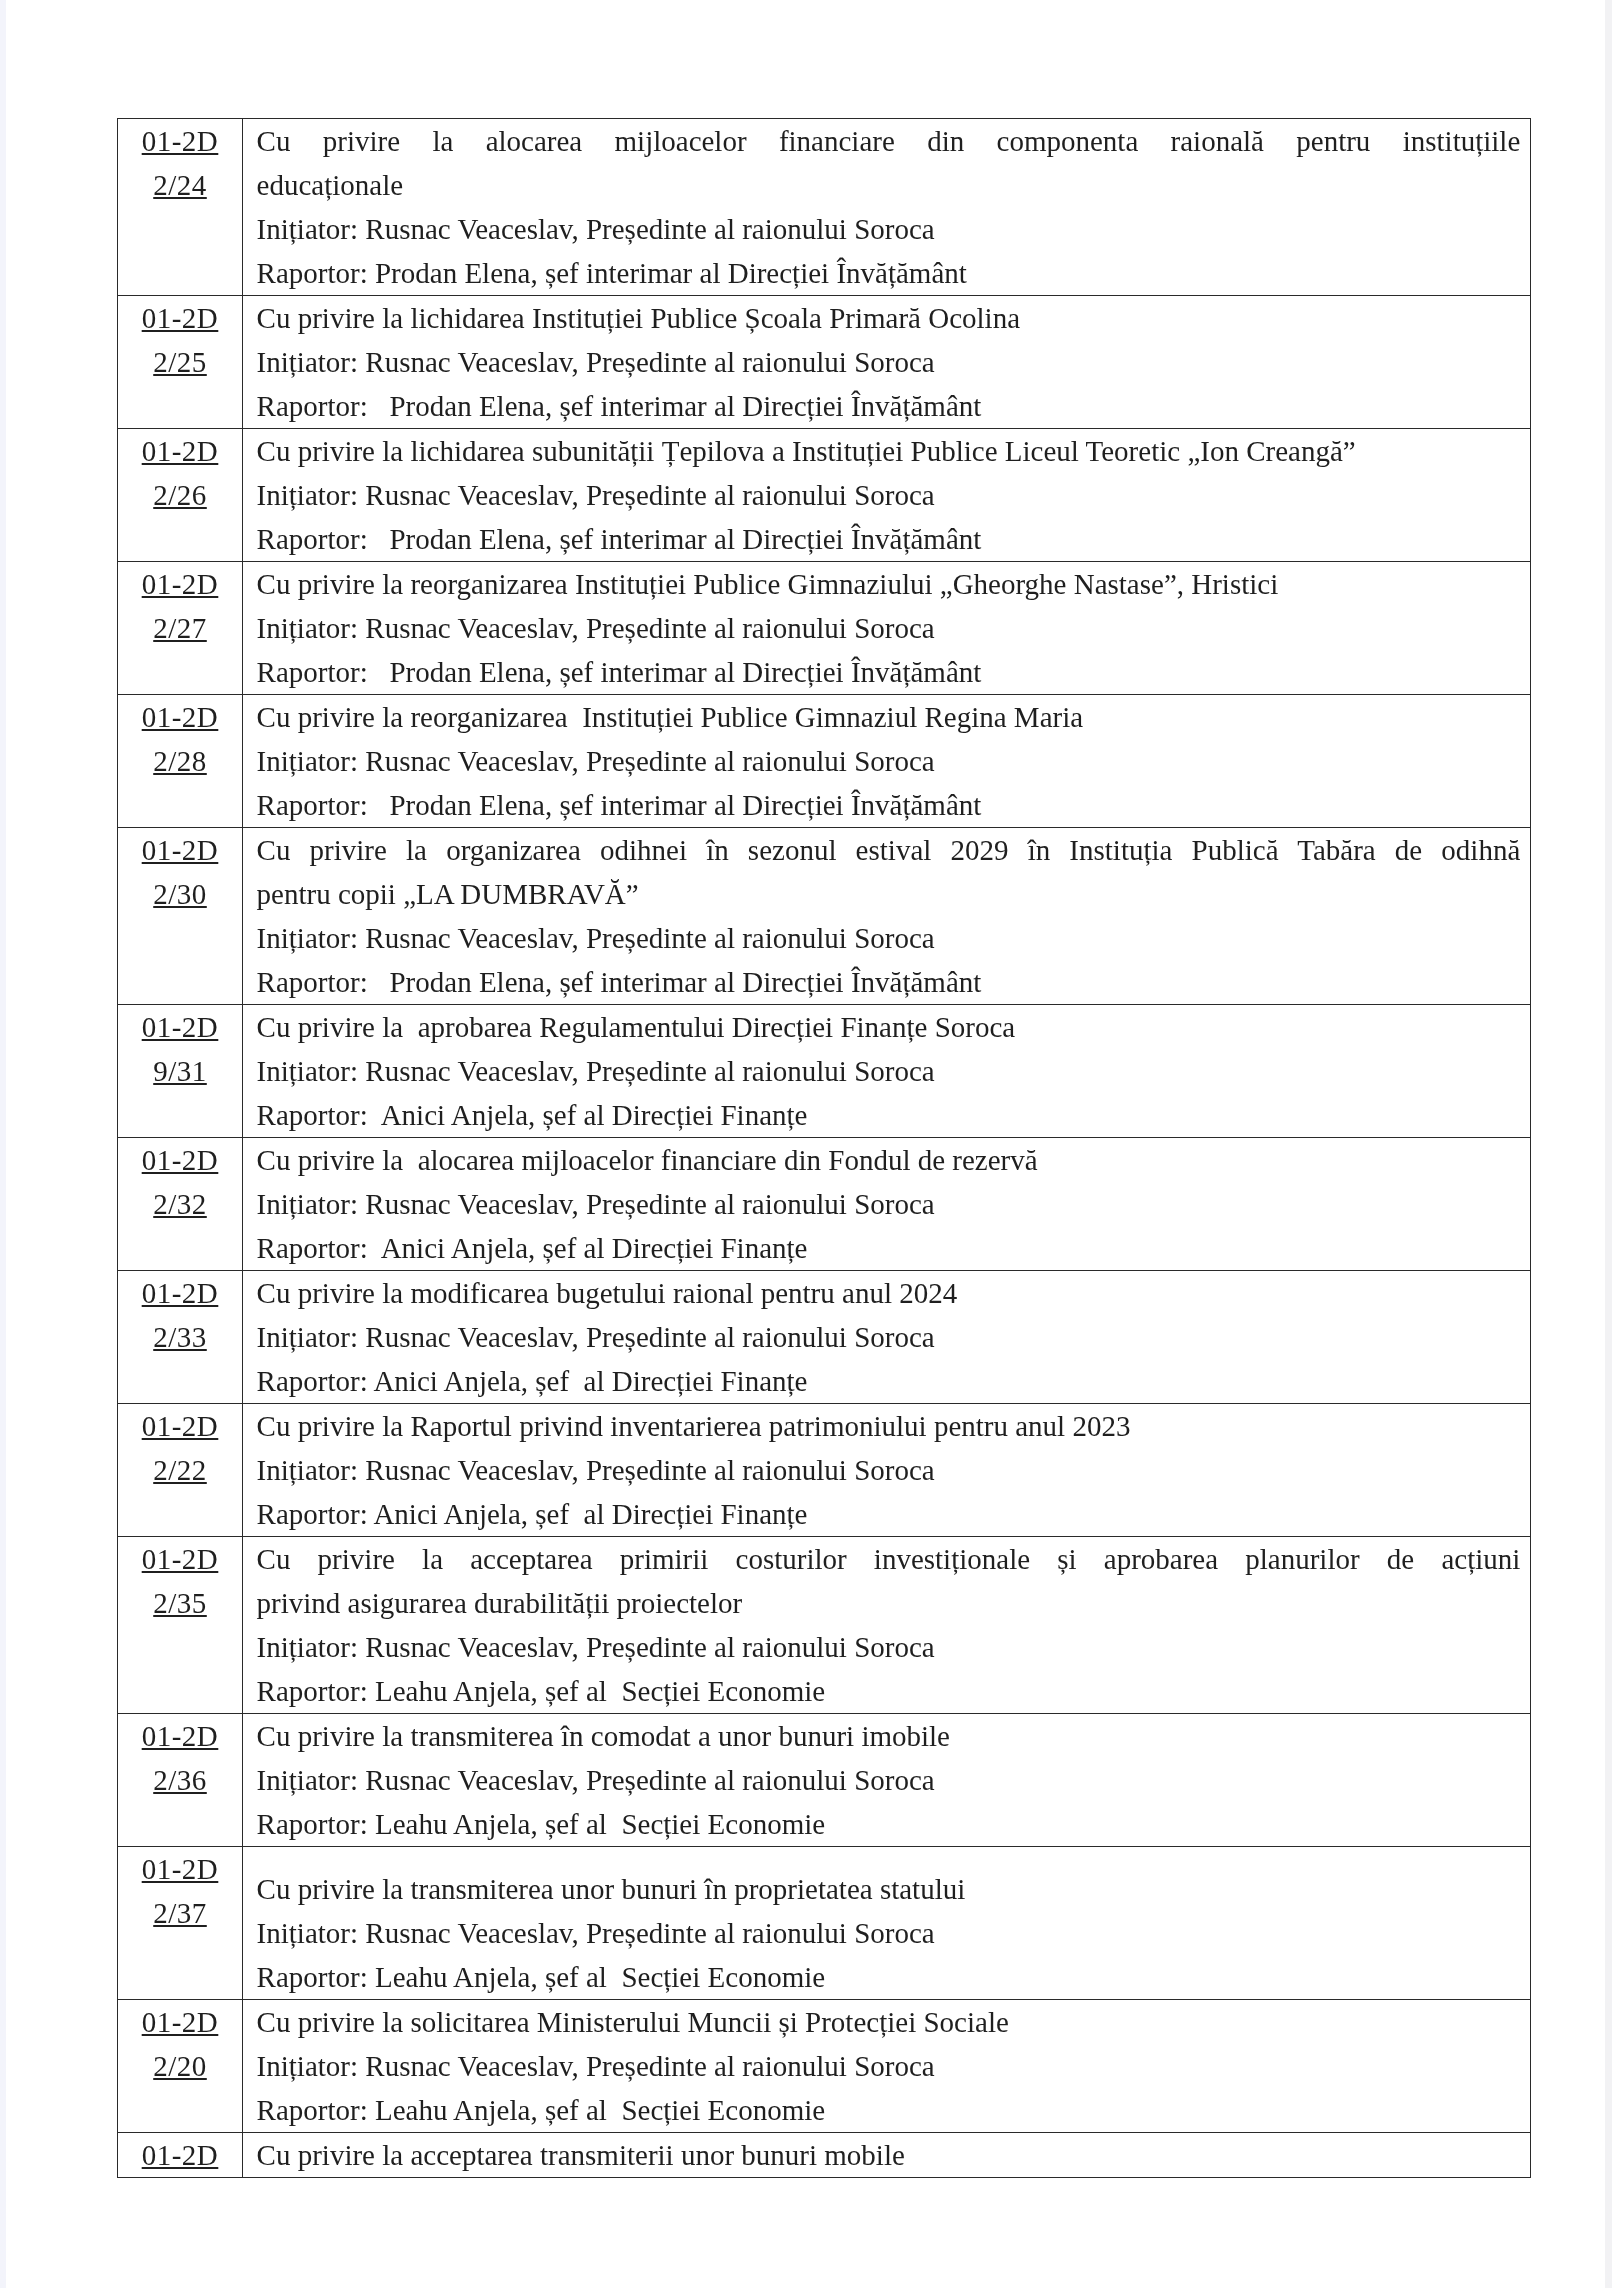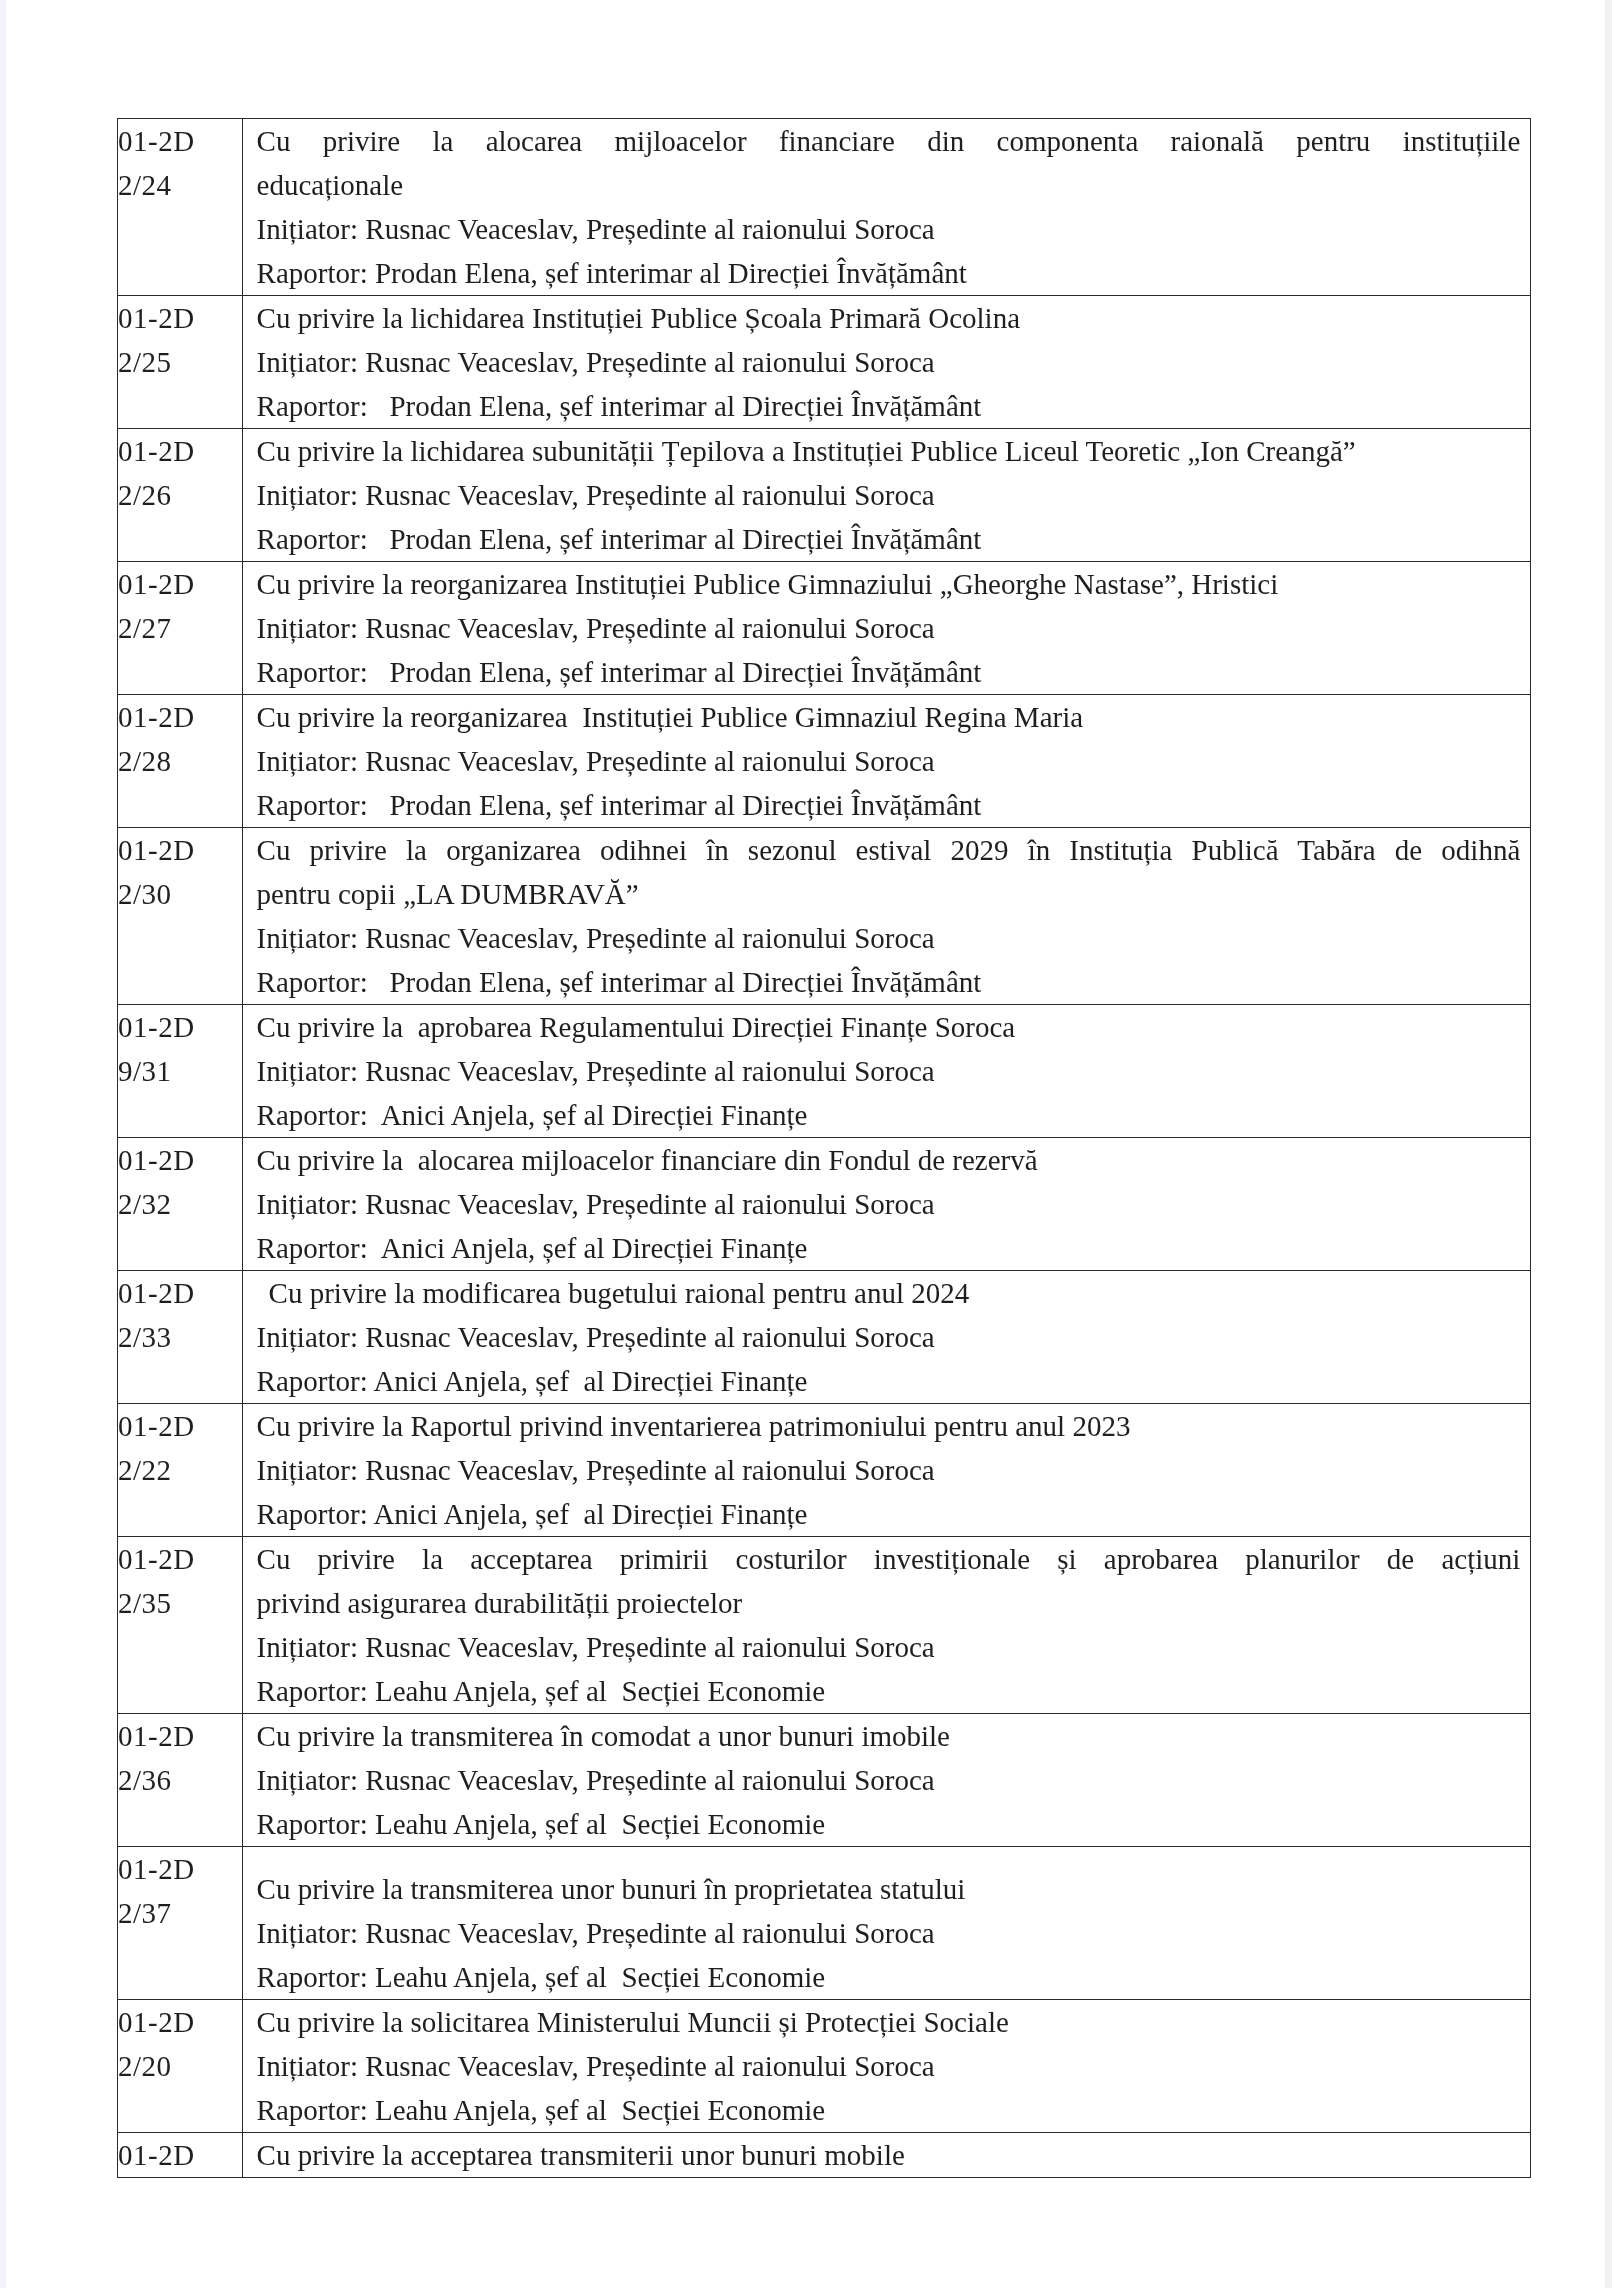--- a/index.html
+++ b/index.html
@@ -12,21 +12,21 @@
   .scan-edge-left { position: absolute; left: 0; top: 0; width: 5.8px; height: 2288px; background: #f3f4fb; }
   .scan-edge-right { position: absolute; right: 0; top: 0; width: 7.8px; height: 2288px; background: #f2f2f4; }
   table.agenda {
     position: absolute; left: 117px; top: 118px; width: 1414px;
     border-collapse: collapse; table-layout: fixed;
     font-size: 29px; line-height: 44px;
   }
   table.agenda td {
     border: 1.9px solid #2a2a2a; vertical-align: top; padding: 0;
   }
-  td.num { width: 124px; text-align: left; letter-spacing: 0.5px; }
+  td.num { width: 124px; text-align: center; letter-spacing: 0.5px; text-decoration: underline; }
   td.body { padding: 0 9.7px 0 13.6px !important; }
   .line { display: block; white-space: nowrap; height: 44px; overflow: visible; }
   .line.just { text-align: justify; text-align-last: justify; white-space: normal; overflow: hidden; }
 </style>
 </head>
 <body>
 
 <div class="scan-edge-left"></div>
 <div class="scan-edge-right"></div>
 
@@ -146,21 +146,21 @@
     </td>
   </tr>
 
   <tr>
     <td class="num">
       <span class="line" style="white-space: pre;">01-2D</span>
       <span class="line" style="white-space: pre;">2/33</span>
     </td>
     <td class="body">
       <div>
-            <span class="line" style="white-space: pre; margin-left: 12px;">Cu privire la modificarea bugetului raional pentru anul 2024</span>
+            <span class="line" style="white-space: pre;">Cu privire la modificarea bugetului raional pentru anul 2024</span>
           </div>
       <span class="line" style="white-space: pre;">Inițiator: Rusnac Veaceslav, Președinte al raionului Soroca</span>
       <span class="line" style="white-space: pre;">Raportor: Anici Anjela, șef  al Direcției Finanțe</span>
     </td>
   </tr>
 
   <tr>
     <td class="num">
       <span class="line" style="white-space: pre;">01-2D</span>
       <span class="line" style="white-space: pre;">2/22</span>

